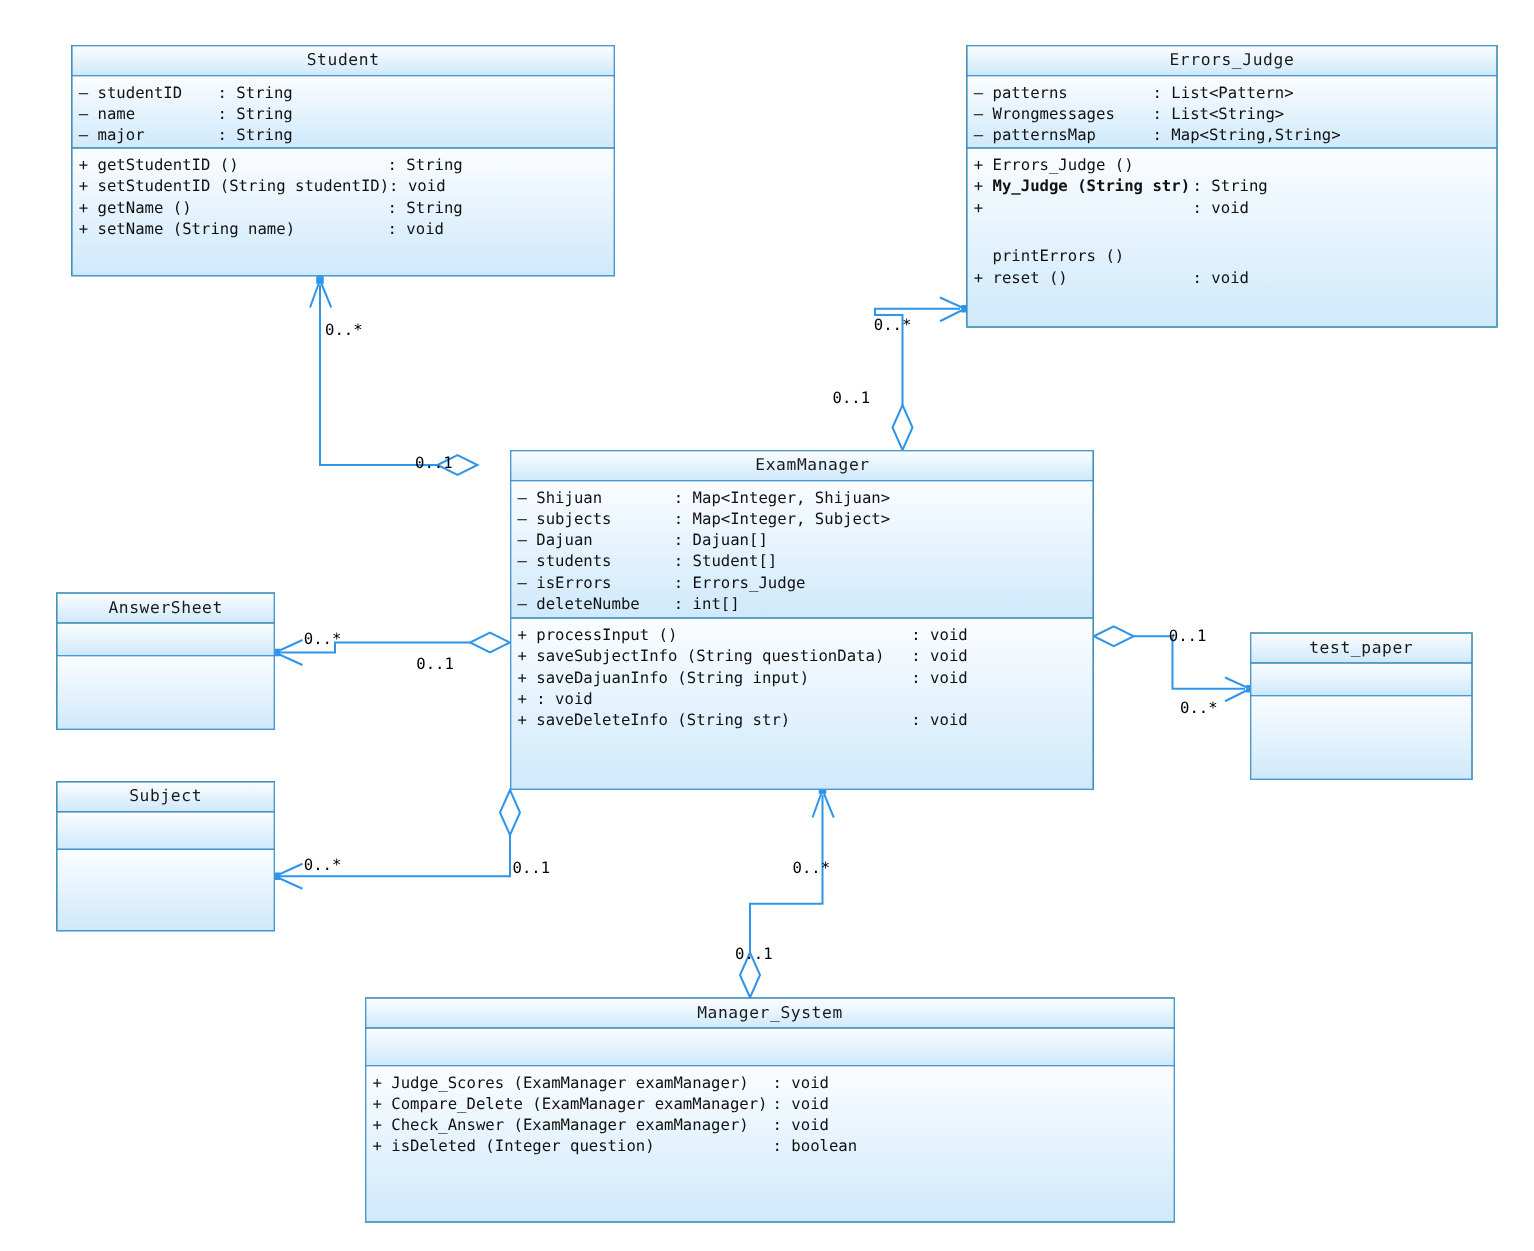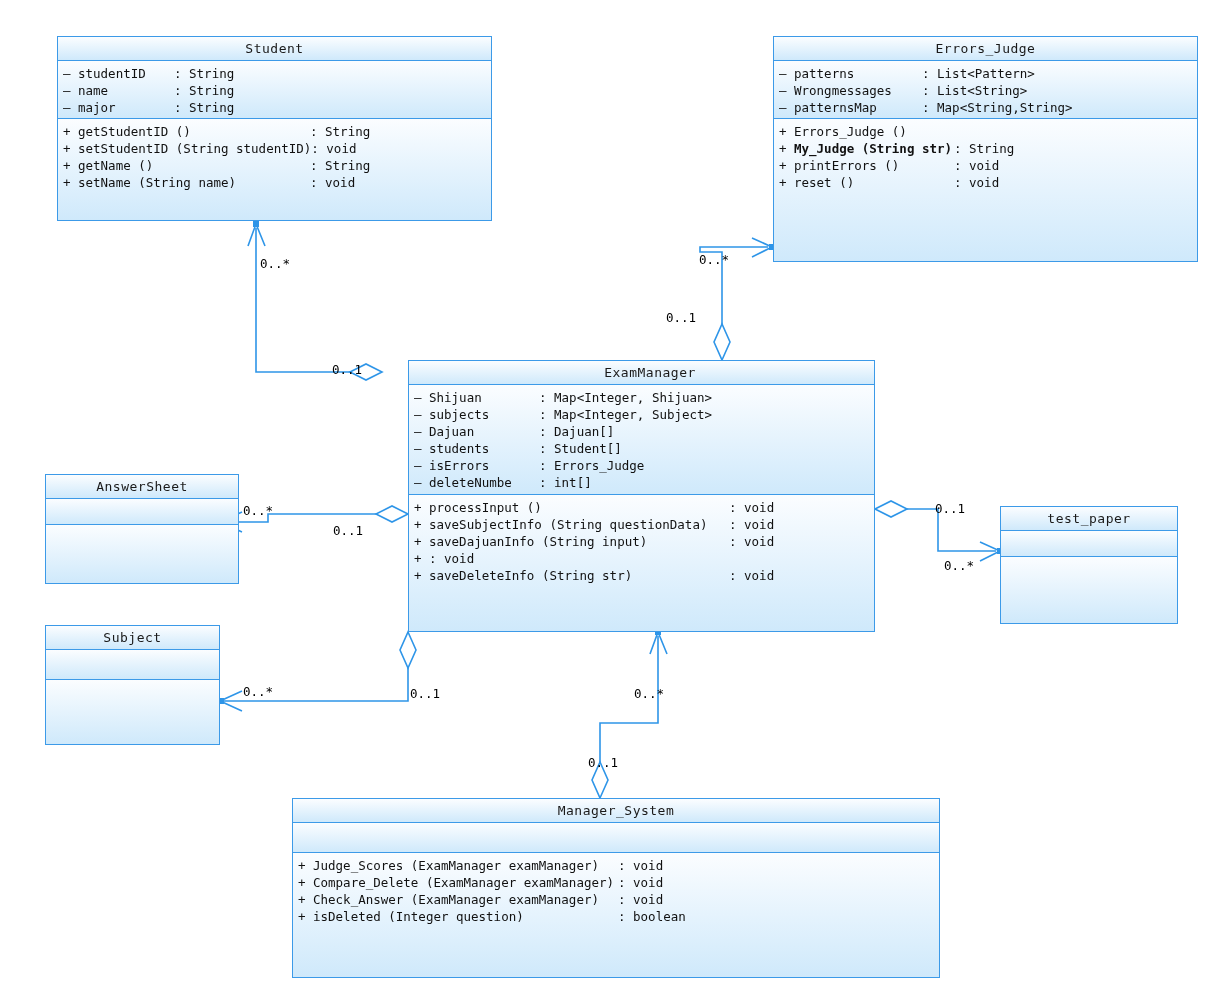--- a/index.html
+++ b/index.html
@@ -100,21 +100,21 @@
       <div class="uml-class" style="left: 773px; top: 36px; width: 425px; height: 226px;">
         <div class="cmp cls-title" style="height: 24px;">Errors_Judge</div>
         <div class="cmp rowlist" style="height: 58px;">
           <div class="row"><span class="vis">–</span><span class="sig" style="min-width: 128px;">patterns</span><span class="rtype">: List&lt;Pattern&gt;</span></div>
           <div class="row"><span class="vis">–</span><span class="sig" style="min-width: 128px;">Wrongmessages</span><span class="rtype">: List&lt;String&gt;</span></div>
           <div class="row"><span class="vis">–</span><span class="sig" style="min-width: 128px;">patternsMap</span><span class="rtype">: Map&lt;String,String&gt;</span></div>
         </div>
         <div class="cmp last rowlist" style="height: 142px;">
           <div class="row"><span class="vis">+</span><span class="sig" style="min-width: 160px;">Errors_Judge ()</span><span class="rtype"></span></div>
           <div class="row"><span class="vis">+</span><span class="sig" style="min-width: 160px; font-weight: bold;">My_Judge (String str)</span><span class="rtype">: String</span></div>
-          <div class="row"><span class="vis">+</span><span class="sig" style="min-width: 160px;">printErrors ()</span><span class="rtype">: void</span></div>
+          <div class="row"><span class="vis">+</span><span class="sig" style="min-width: 160px; margin-top: 39px;">printErrors ()</span><span class="rtype">: void</span></div>
           <div class="row"><span class="vis">+</span><span class="sig" style="min-width: 160px;">reset ()</span><span class="rtype">: void</span></div>
         </div>
       </div>
       <div class="uml-class" style="left: 408px; top: 360px; width: 467px; height: 272px;">
         <div class="cmp cls-title" style="height: 24px; padding-left: 17px;">ExamManager</div>
         <div class="cmp rowlist" style="height: 110px;">
           <div class="row"><span class="vis">–</span><span class="sig" style="min-width: 110px;">Shijuan</span><span class="rtype">: Map&lt;Integer, Shijuan&gt;</span></div>
           <div class="row"><span class="vis">–</span><span class="sig" style="min-width: 110px;">subjects</span><span class="rtype">: Map&lt;Integer, Subject&gt;</span></div>
           <div class="row"><span class="vis">–</span><span class="sig" style="min-width: 110px;">Dajuan</span><span class="rtype">: Dajuan[]</span></div>
           <div class="row"><span class="vis">–</span><span class="sig" style="min-width: 110px;">students</span><span class="rtype">: Student[]</span></div>
@@ -132,21 +132,21 @@
       <div class="uml-class" style="left: 292px; top: 798px; width: 648px; height: 180px;">
         <div class="cmp cls-title" style="height: 24px;">Manager_System</div>
         <div class="cmp rowlist" style="height: 30px;"></div>
         <div class="cmp last rowlist" style="height: 124px;">
           <div class="row"><span class="vis">+</span><span class="sig" style="min-width: 305px;">Judge_Scores (ExamManager examManager)</span><span class="rtype">: void</span></div>
           <div class="row"><span class="vis">+</span><span class="sig" style="min-width: 305px;">Compare_Delete (ExamManager examManager)</span><span class="rtype">: void</span></div>
           <div class="row"><span class="vis">+</span><span class="sig" style="min-width: 305px;">Check_Answer (ExamManager examManager)</span><span class="rtype">: void</span></div>
           <div class="row"><span class="vis">+</span><span class="sig" style="min-width: 305px;">isDeleted (Integer question)</span><span class="rtype">: boolean</span></div>
         </div>
       </div>
-      <div class="uml-class" style="left: 45px; top: 474px; width: 194px; height: 110px; text-align: center;">
+      <div class="uml-class" style="left: 45px; top: 474px; width: 175px; height: 110px; text-align: center;">
         <div class="cmp cls-title" style="height: 24px;">AnswerSheet</div>
         <div class="cmp rowlist" style="height: 26px;"></div>
         <div class="cmp last rowlist" style="height: 58px;"></div>
       </div>
       <div class="uml-class" style="left: 45px; top: 625px; width: 175px; height: 120px;">
         <div class="cmp cls-title" style="height: 24px; text-align: center;">Subject</div>
         <div class="cmp rowlist" style="height: 30px;"></div>
         <div class="cmp last rowlist" style="height: 64px;"></div>
       </div>
       <div class="uml-class" style="left: 1000px; top: 506px; width: 178px; height: 118px;">

